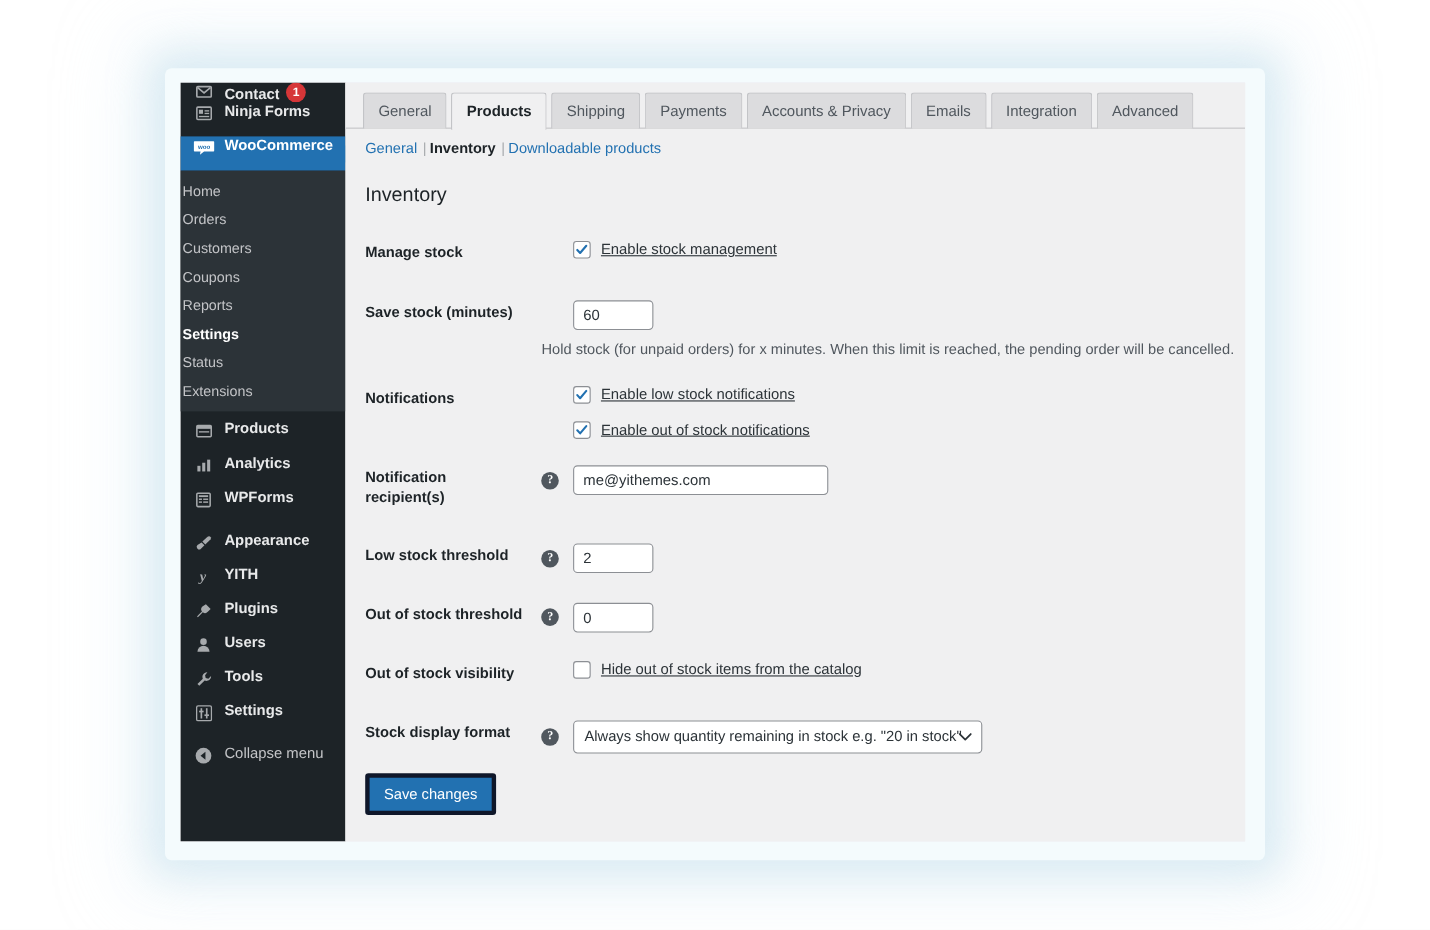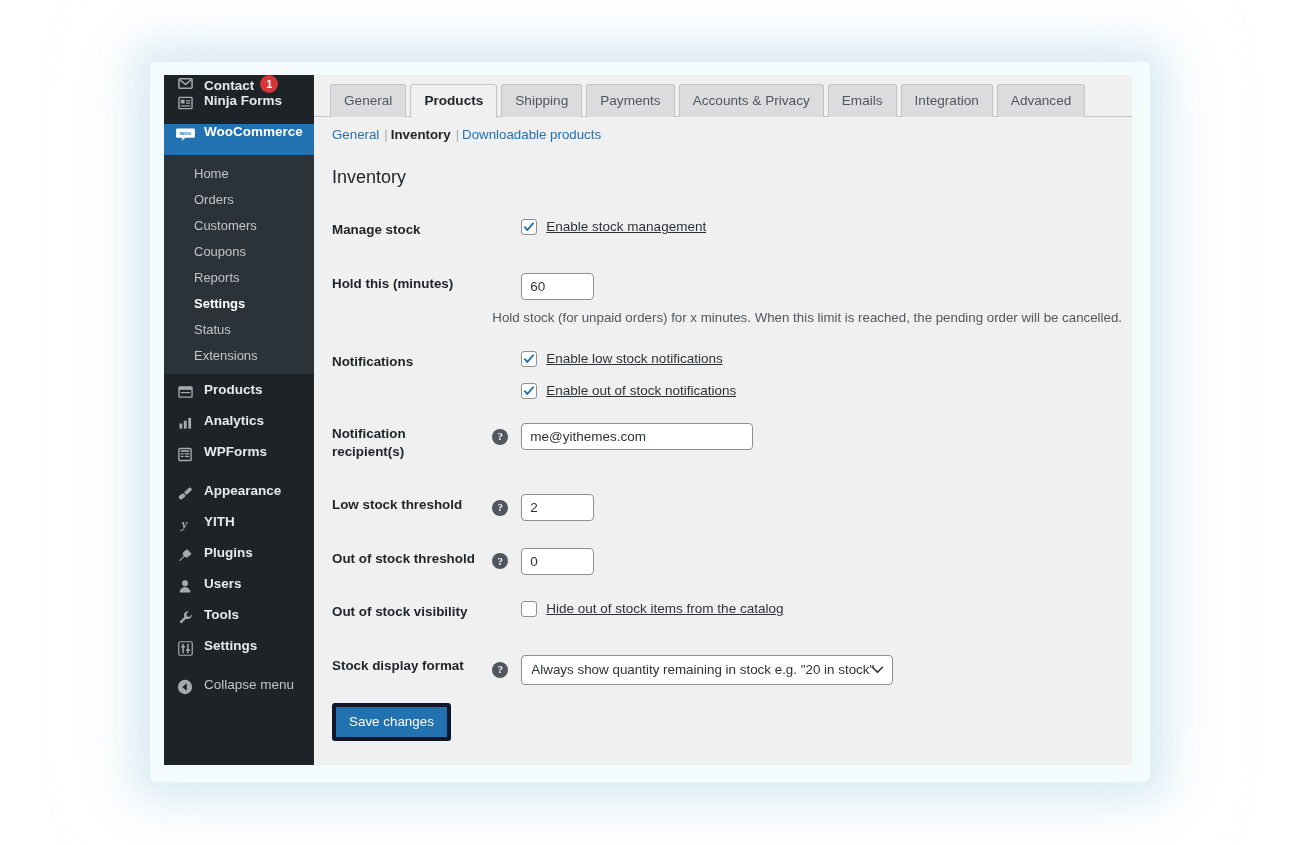--- a/index.html
+++ b/index.html
@@ -128,21 +128,21 @@
 
   .submenu {
     background: #2c3338;
     padding: 5px 0 6px 0;
   }
 
   .submenu-item {
     height: 26px;
     display: flex;
     align-items: center;
-    padding-left: 30px;
+    padding-left: 2px;
     font-size: 13px;
     color: #c3c4c7;
     font-weight: normal;
     cursor: pointer;
     box-sizing: border-box;
   }
 
   .submenu-item.active {
     color: #ffffff;
     font-weight: bold;
@@ -618,21 +618,21 @@
                         <path d="M1.8 6.2 L4.4 9 L10 2.4" fill="none" stroke="#2271b1" stroke-width="1.9" stroke-linecap="round" stroke-linejoin="round"></path>
                       </svg>
                   </span>
                   <span class="cb-label">Enable stock management</span>
                 </div>
               </div>
             </td>
           </tr>
 
           <tr>
-            <th>Hold this (minutes)</th>
+            <th>Save stock (minutes)</th>
             <td>
               <div class="row-inline">
                 <span class="help-spacer"></span>
                 <input class="txt w-small" type="text" value="60" style="">
               </div>
               <p class="desc">Hold stock (for unpaid orders) for x minutes. When this limit is reached, the pending order will be cancelled.</p>
             </td>
           </tr>
 
           <tr>

